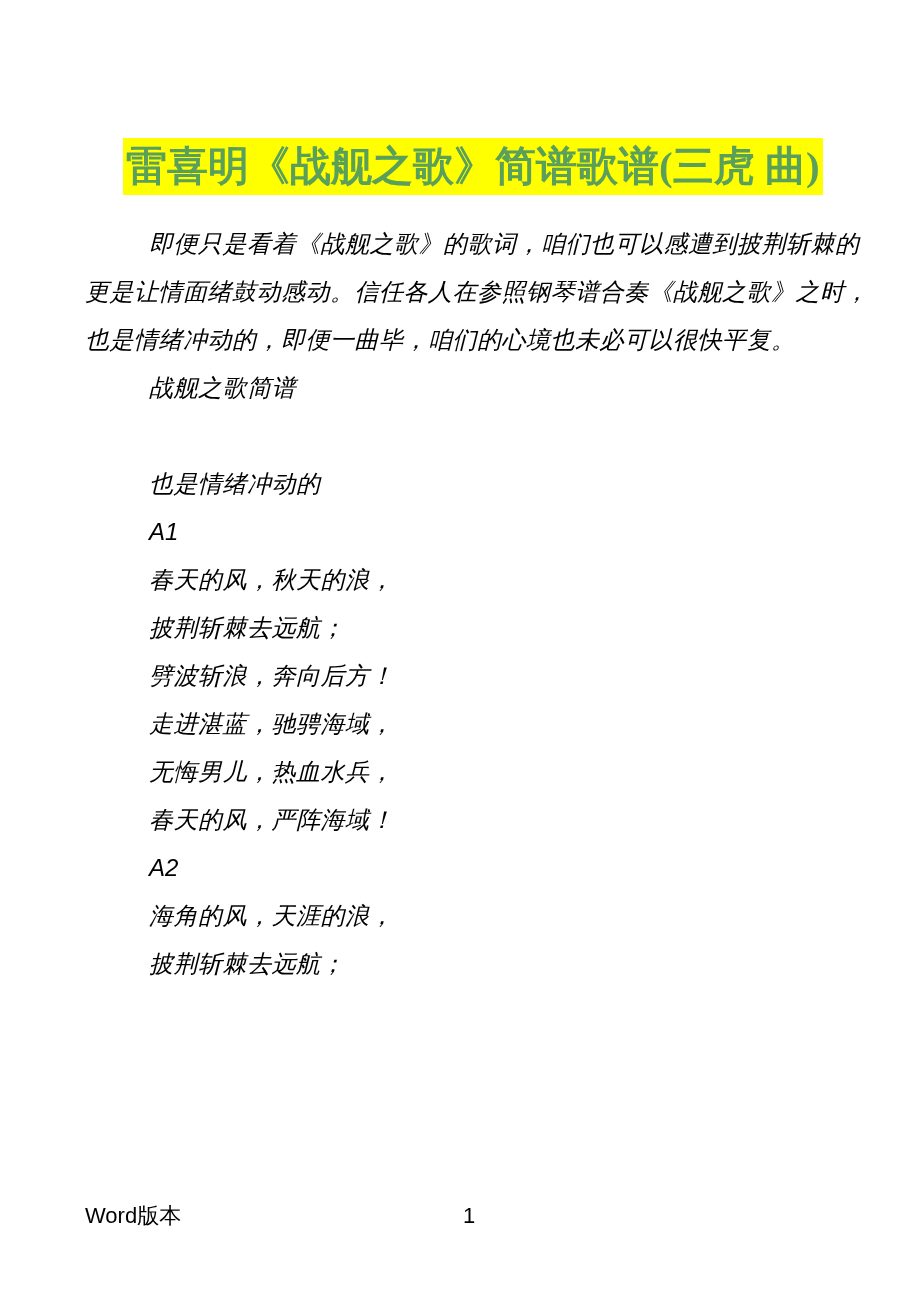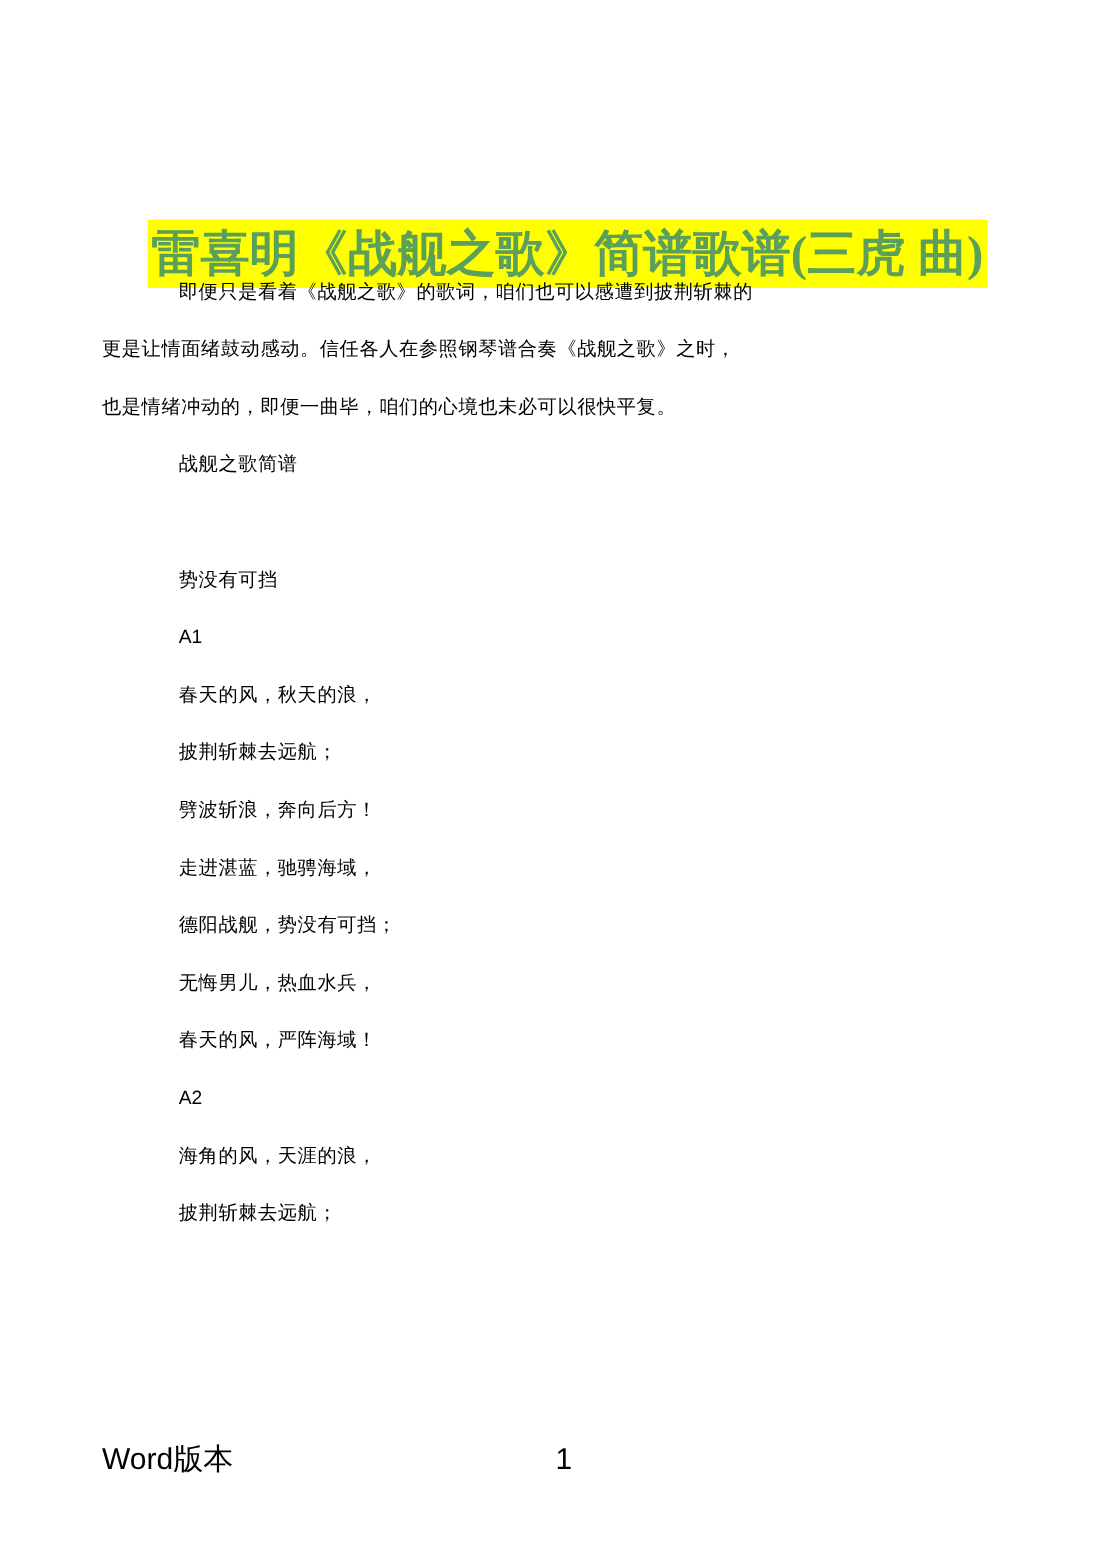--- a/index.html
+++ b/index.html
@@ -35,38 +35,39 @@
   }
   .doc-body {
     position: absolute;
     top: 220px;
     left: 85px;
     width: 760px;
   }
   .line {
     height: 48px;
     line-height: 48px;
-    font-size: 16px;
+    font-size: 24px;
     white-space: nowrap;
     letter-spacing: 0.5px;
+    font-style: italic;
   }
   .indent {
     padding-left: 64px;
   }
   .latin {
     font-family: "Liberation Sans", "DejaVu Sans", sans-serif;
     letter-spacing: 0;
   }
   .footer {
     position: absolute;
     top: 1203px;
     left: 85px;
     right: 85px;
     height: 26px;
-    font-size: 25px;
+    font-size: 22px;
     line-height: 26px;
   }
   .footer-left {
     position: absolute;
     left: 0;
     top: 0;
     font-family: "Liberation Sans", "DejaVu Sans", sans-serif;
   }
   .footer-page {
     position: absolute;
@@ -74,41 +75,40 @@
     top: 0;
     font-family: "Liberation Sans", "DejaVu Sans", sans-serif;
   }
 </style>
 </head>
 <body>
 
 <div class="page">
 
   <h1 class="doc-title">
-    <span class="hl" style="background: rgb(255, 255, 0); color: rgb(90, 160, 90); margin-top: 45px;">雷喜明《战舰之歌》简谱歌谱(三虎 曲)</span>
+    <span class="hl" style="background: rgb(255, 255, 0); color: rgb(90, 160, 90);">雷喜明《战舰之歌》简谱歌谱(三虎 曲)</span>
   </h1>
 
   <div class="doc-body">
     <div class="line indent">即便只是看着《战舰之歌》的歌词，咱们也可以感遭到披荆斩棘的</div>
     <div class="line">更是让情面绪鼓动感动。信任各人在参照钢琴谱合奏《战舰之歌》之时，</div>
     <div class="line">也是情绪冲动的，即便一曲毕，咱们的心境也未必可以很快平复。</div>
 
     <div class="line indent">战舰之歌简谱</div>
 
     <div class="line"></div>
 
-    <div class="line indent">势没有可挡</div>
+    <div class="line indent">也是情绪冲动的</div>
 
     <div class="line indent latin">A1</div>
     <div class="line indent">春天的风，秋天的浪，</div>
     <div class="line indent">披荆斩棘去远航；</div>
     <div class="line indent">劈波斩浪，奔向后方！</div>
 
     <div class="line indent">走进湛蓝，驰骋海域，</div>
-    <div class="line indent">德阳战舰，势没有可挡；</div>
     <div class="line indent">无悔男儿，热血水兵，</div>
     <div class="line indent">春天的风，严阵海域！</div>
 
     <div class="line indent latin">A2</div>
     <div class="line indent">海角的风，天涯的浪，</div>
     <div class="line indent">披荆斩棘去远航；</div>
   </div>
 
   <div class="footer">
     <span class="footer-left">Word版本</span>

